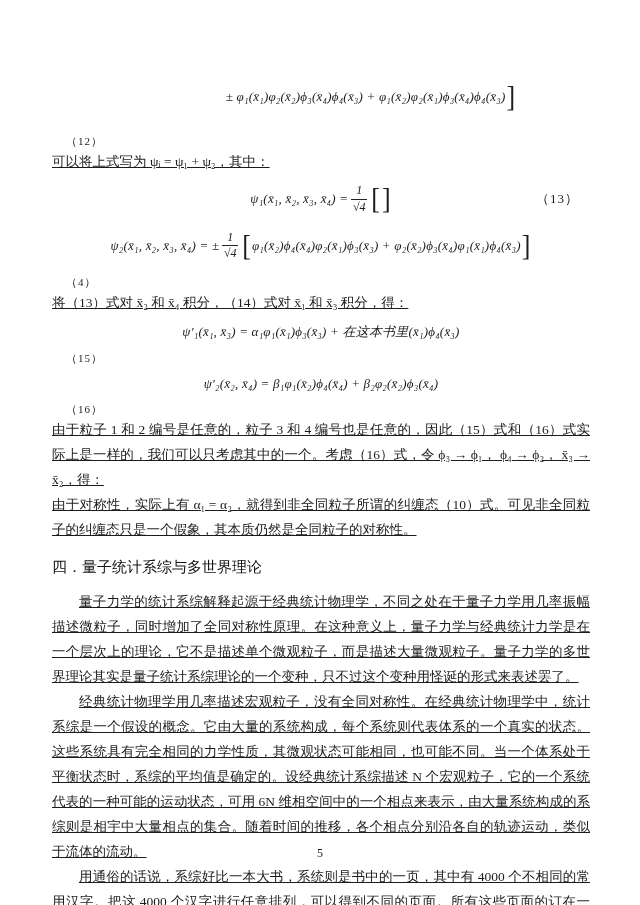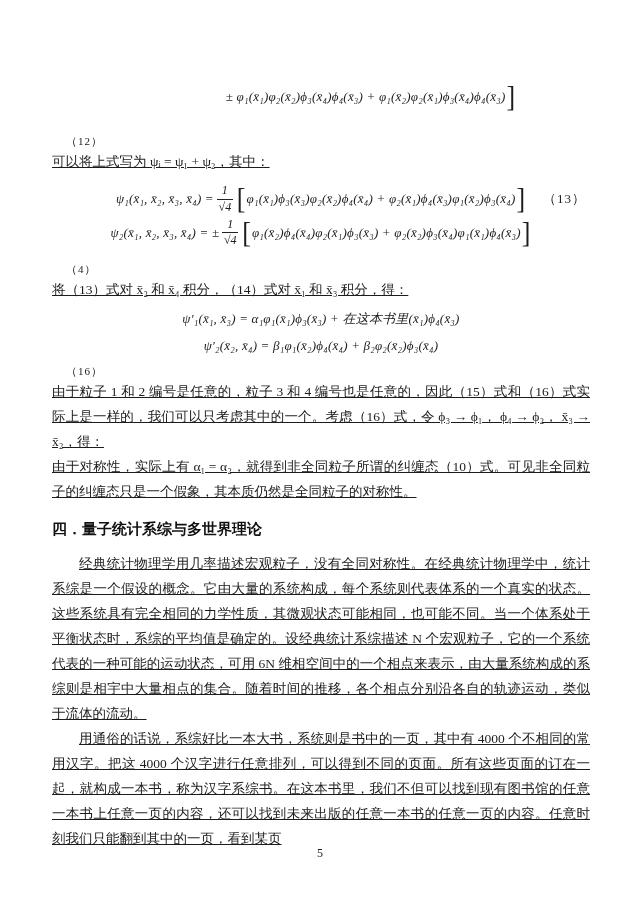--- a/index.html
+++ b/index.html
@@ -12,41 +12,41 @@
     font-family:"Liberation Serif","DejaVu Serif",serif;
     box-sizing:border-box;
     padding:84px 50px 0 52px;
     overflow:hidden;
   }
   
   .eq-row { position:relative; text-align:center; font-size:13px; }
   .eq-inline { display:inline-flex; align-items:center; font-style:italic; white-space:nowrap; }
   .eq-body { font-style:italic; letter-spacing:0.2px;text-align:center; }
   .eq-num {
-    position:absolute; right:4px; top:50%; transform:translateY(-50%);
+    position:absolute; right:11px; top:50%; transform:translateY(-50%);
     font-style:normal; font-size:13px; letter-spacing:1px;
   }
   .frac { display:inline-flex; flex-direction:column; align-items:center;
           font-style:italic; margin:0 3px; font-size:12px; line-height:1.15; }
   .frac .num { border-bottom:1px solid #222; padding:0 5px 1px; }
   .frac .den { padding-top:1px; }
   .bigbr { font-size:26px; font-weight:300; font-style:normal;
            display:inline-block; transform:scaleY(1.15); margin:0 1px; line-height:1; }
   .eq-cont { padding-left:100px; margin-bottom:24px; }
-  .mt6{margin-top:6px;} .mt8{margin-top:8px;} .mt10{margin-top:10px;} .mt14{margin-top:14px;} .mt16{margin-top:3px;}
+  .mt6{margin-top:6px;} .mt8{margin-top:8px;} .mt10{margin-top:10px;} .mt14{margin-top:14px;} .mt16{margin-top:16px;}
   
   .eqlabel { font-size:11px; padding-left:14px; letter-spacing:1px; }
   
   .body-text { font-size:13.5px; line-height:25px; text-align:justify;
                margin:0; text-justify:inter-ideograph;text-decoration:underline; }
   .indent { text-indent:2em; }
   
   .heading {
     font-family:"Liberation Sans","DejaVu Sans",sans-serif;
-    font-weight:bold; font-size:15px; margin:16px 0 12px; color:#111;
+    font-weight:normal; font-size:15px; margin:16px 0 12px; color:#111;
   }
   
   .footer { position:absolute; left:0; right:0; bottom:44px;
             text-align:center; font-size:12px; }
 </style>
 </head>
 <body>
 
 <div class="page">
 
@@ -62,21 +62,20 @@
   <p class="body-text mt6">可以将上式写为 ψᵢ = ψ₁ + ψ₂，其中：</p>
 
   <div class="eq-row mt10">
     <span class="eq-inline">
       <span class="eq-body">ψ₁(x̄₁, x̄₂, x̄₃, x̄₄) = </span>
       <span class="frac">
         <span class="num">1</span>
         <span class="den">√4</span>
       </span>
       <span class="bigbr">[</span>
-      <span class="eq-body">φ₁(x̄₁)ϕ₃(x̄₃)φ₂(x̄₂)ϕ₄(x̄₄) + φ₂(x̄₁)ϕ₄(x̄₃)φ₁(x̄₂)ϕ₃(x̄₄)</span>
       <span class="bigbr">]</span>
     </span>
     <span class="eq-num">（13）</span>
   </div>
 
   <div class="eq-row mt16">
     <span class="eq-inline">
       <span class="eq-body">ψ₂(x̄₁, x̄₂, x̄₃, x̄₄) = ±</span>
       <span class="frac">
         <span class="num">1</span>
@@ -89,34 +88,36 @@
   </div>
 
   <div class="eqlabel mt14">（4）</div>
 
   <p class="body-text mt6">将（13）式对 x̄₂ 和 x̄₄ 积分，（14）式对 x̄₁ 和 x̄₃ 积分，得：</p>
 
   <div class="eq-row mt8">
     <span class="eq-body">ψ′₁(x̄₁, x̄₃) = α₁φ₁(x̄₁)ϕ₃(x̄₃) + 在这本书里(x̄₁)ϕ₄(x̄₃)</span>
   </div>
 
+  <div class="eqlabel mt10">（15）</div>
 
   <div class="eq-row mt10">
     <span class="eq-body">ψ′₂(x̄₂, x̄₄) = β₁φ₁(x̄₂)ϕ₄(x̄₄) + β₂φ₂(x̄₂)ϕ₃(x̄₄)</span>
   </div>
 
   <div class="eqlabel mt10">（16）</div>
 
   <p class="body-text mt6">由于粒子 1 和 2 编号是任意的，粒子 3 和 4 编号也是任意的，因此（15）式和（16）式实际上是一样的，我们可以只考虑其中的一个。考虑（16）式，令 ϕ₃ → ϕ₁， ϕ₄ → ϕ₂， x̄₃ → x̄₂，得：</p>
 
 
   <p class="body-text mt8">由于对称性，实际上有 α₁ = α₂，就得到非全同粒子所谓的纠缠态（10）式。可见非全同粒子的纠缠态只是一个假象，其本质仍然是全同粒子的对称性。</p>
 
   <h2 class="heading">四．量子统计系综与多世界理论</h2>
 
+  <p class="body-text indent">量子力学的统计系综解释起源于经典统计物理学，不同之处在于量子力学用几率振幅描述微粒子，同时增加了全同对称性原理。在这种意义上，量子力学与经典统计力学是在一个层次上的理论，它不是描述单个微观粒子，而是描述大量微观粒子。量子力学的多世界理论其实是量子统计系综理论的一个变种，只不过这个变种用怪诞的形式来表述罢了。</p>
 
   <p class="body-text indent">经典统计物理学用几率描述宏观粒子，没有全同对称性。在经典统计物理学中，统计系综是一个假设的概念。它由大量的系统构成，每个系统则代表体系的一个真实的状态。这些系统具有完全相同的力学性质，其微观状态可能相同，也可能不同。当一个体系处于平衡状态时，系综的平均值是确定的。设经典统计系综描述 N 个宏观粒子，它的一个系统代表的一种可能的运动状态，可用 6N 维相空间中的一个相点来表示，由大量系统构成的系综则是相宇中大量相点的集合。随着时间的推移，各个相点分别沿各自的轨迹运动，类似于流体的流动。</p>
 
   <p class="body-text indent">用通俗的话说，系综好比一本大书，系统则是书中的一页，其中有 4000 个不相同的常用汉字。把这 4000 个汉字进行任意排列，可以得到不同的页面。所有这些页面的订在一起，就构成一本书，称为汉字系综书。在这本书里，我们不但可以找到现有图书馆的任意一本书上任意一页的内容，还可以找到未来出版的任意一本书的任意一页的内容。任意时刻我们只能翻到其中的一页，看到某页</p>
 
   <div class="footer">5</div>
 
 </div>
 
 </body></html>

